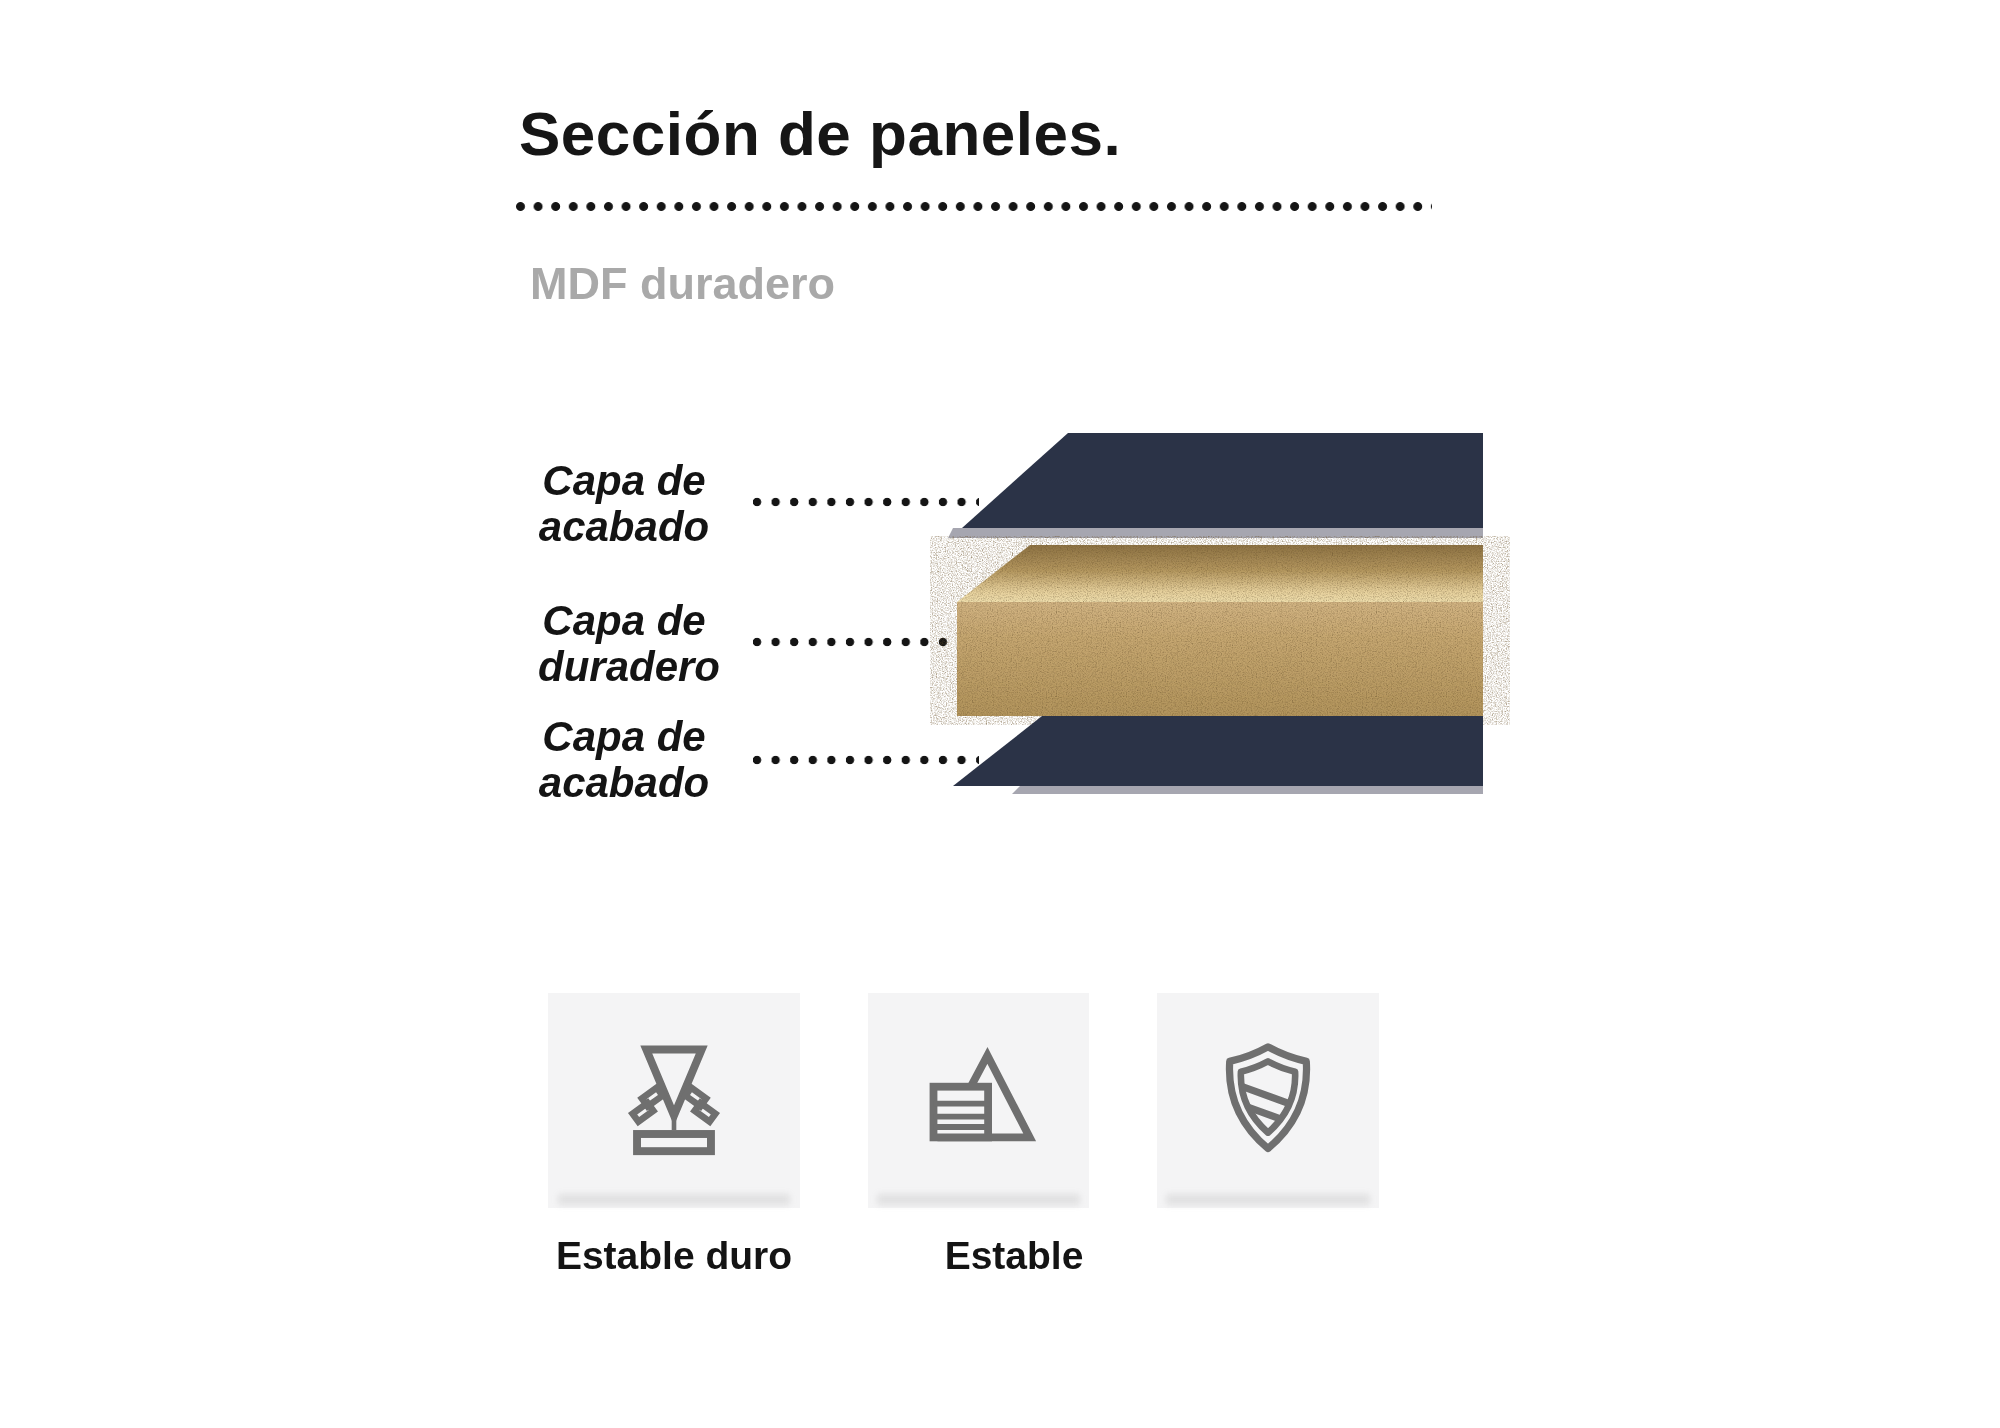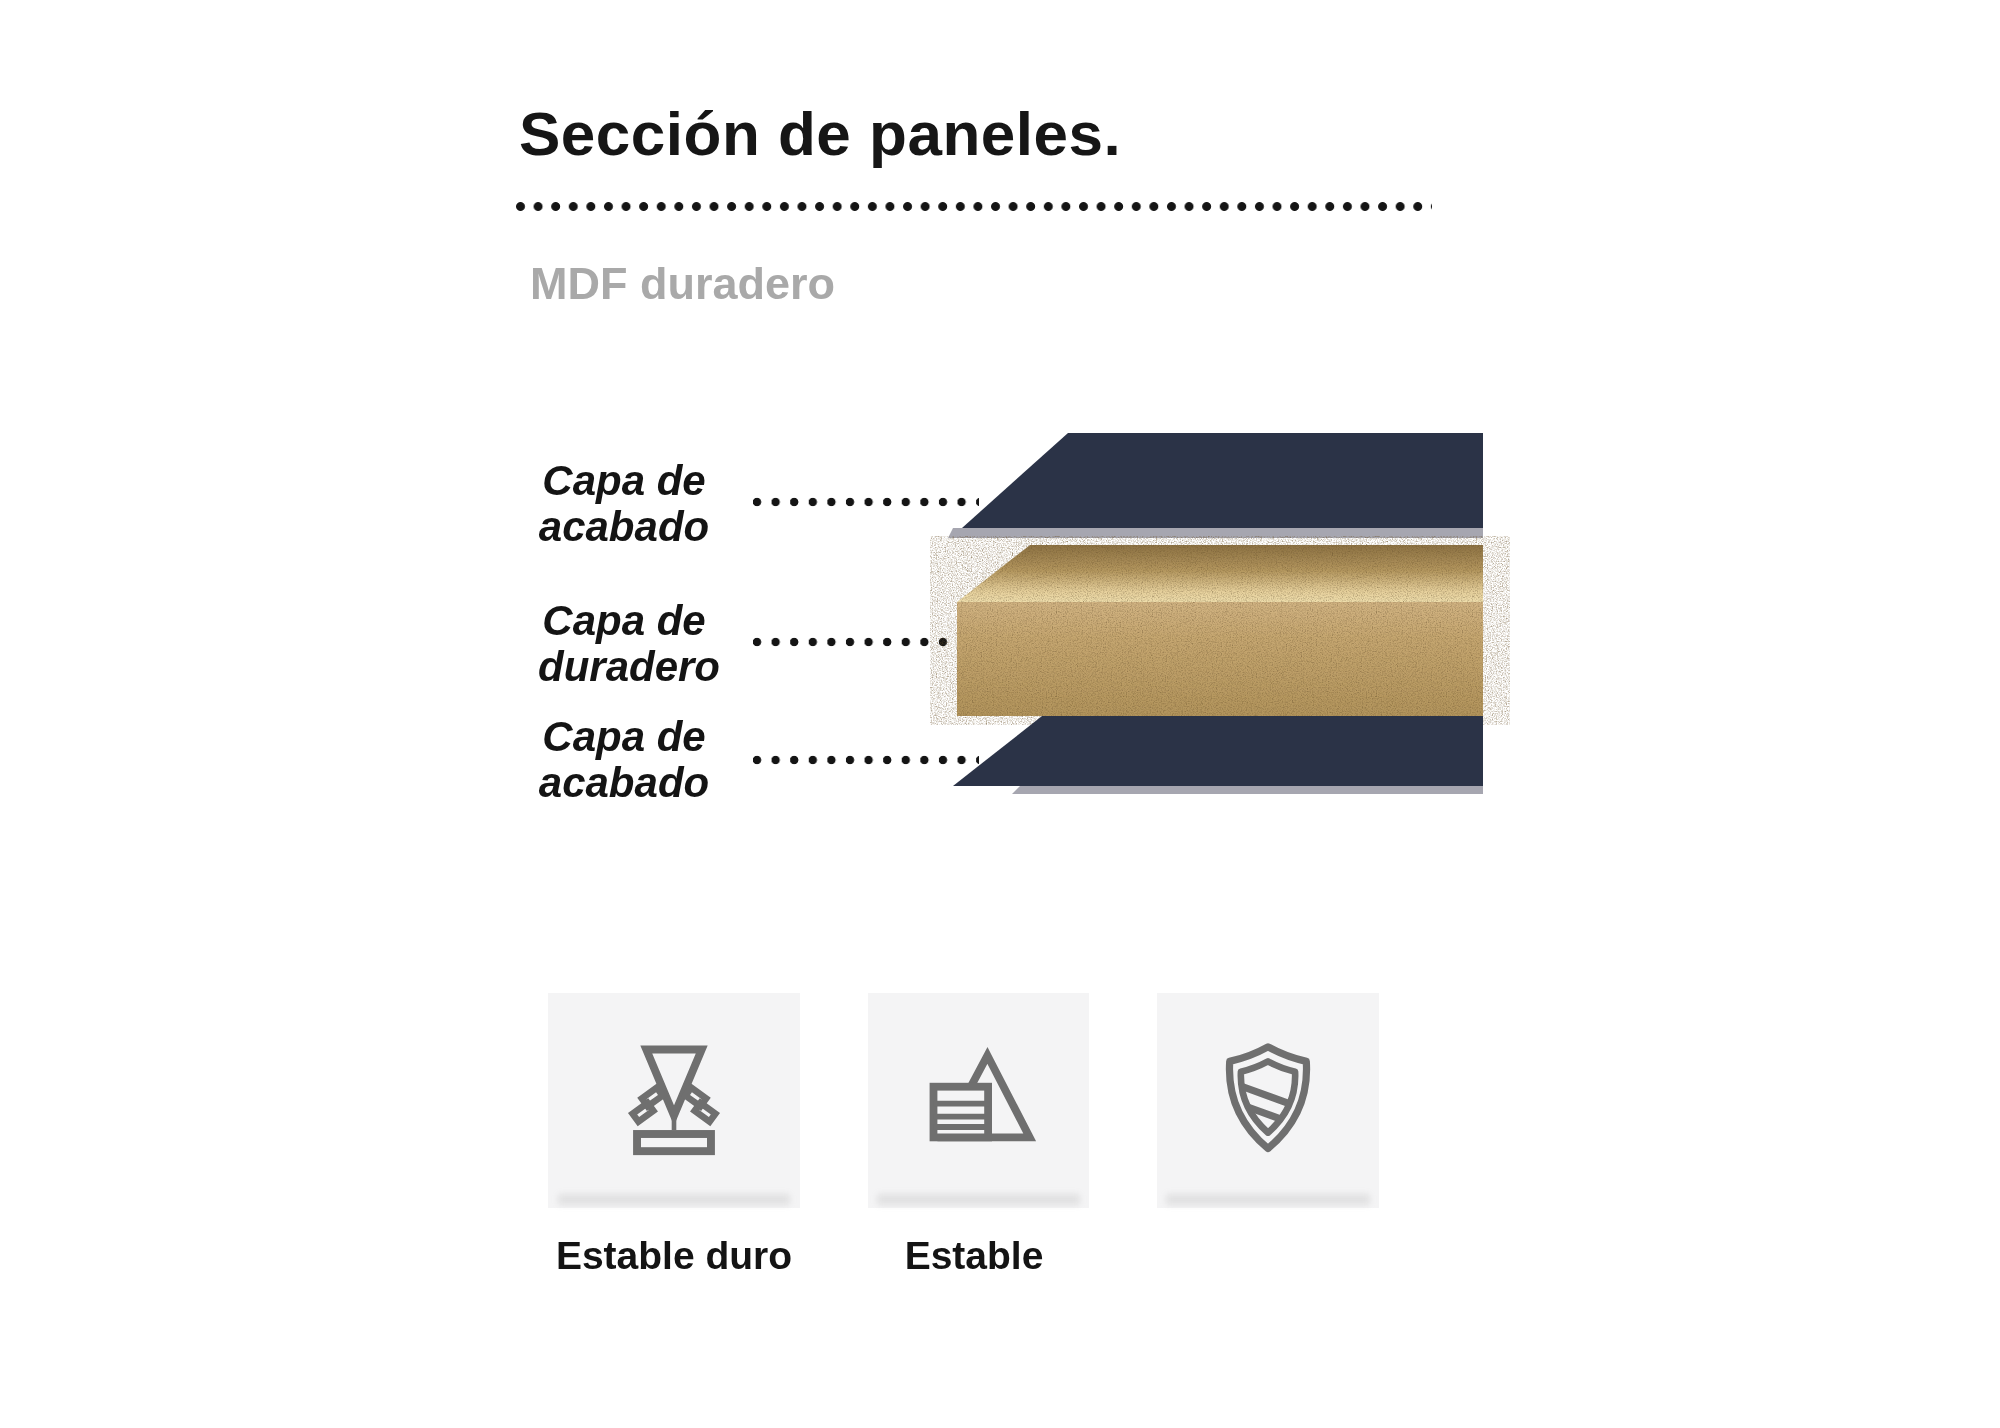--- a/index.html
+++ b/index.html
@@ -40,21 +40,21 @@
   .card-3 { left:1157px; width:222px; }
   .card svg { position:absolute; left:50%; top:50%; transform:translate(-50%,-52%); }
   .smudge {
     position:absolute; bottom:3px; left:4%; width:92%; height:11px;
     background:rgba(110,110,110,0.14); filter:blur(3px); border-radius:3px;
   }
   .caption {
     position:absolute; top:1232px; width:320px; text-align:center;
     font-size:39px; line-height:47px; font-weight:600; color:#141414;
   }
-  .cap-1 { left:514px; } .cap-2 { left:814px; } .cap-3 { left:1108px; }
+  .cap-1 { left:514px; } .cap-2 { left:854px; } .cap-3 { left:1108px; }
 </style>
 </head>
 <body>
 
 <div class="canvas">
 
   <div class="title">Sección de paneles.</div>
   <div class="dotted-sep"></div>
   <div class="subtitle">MDF duradero</div>
 

